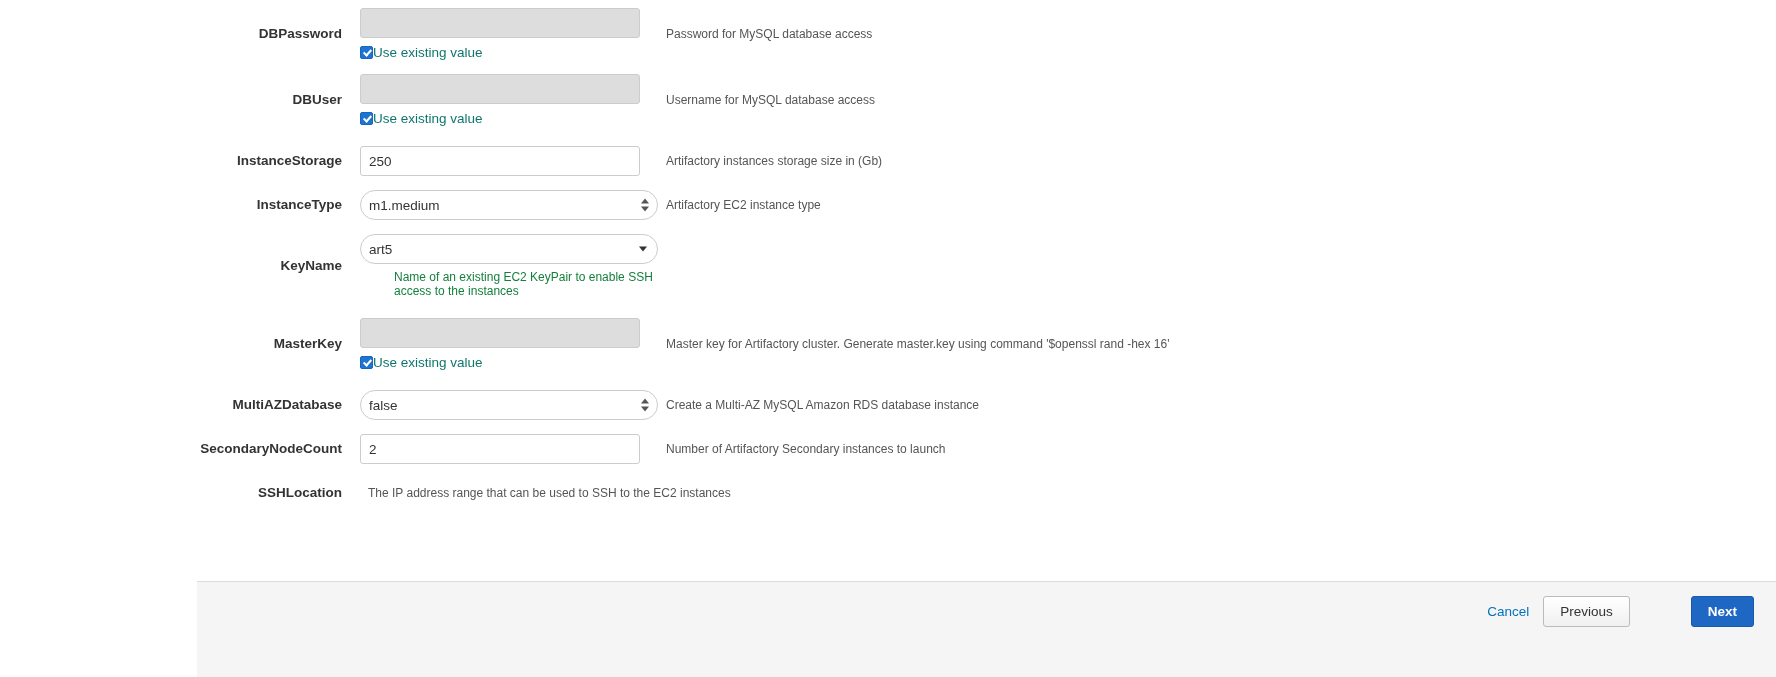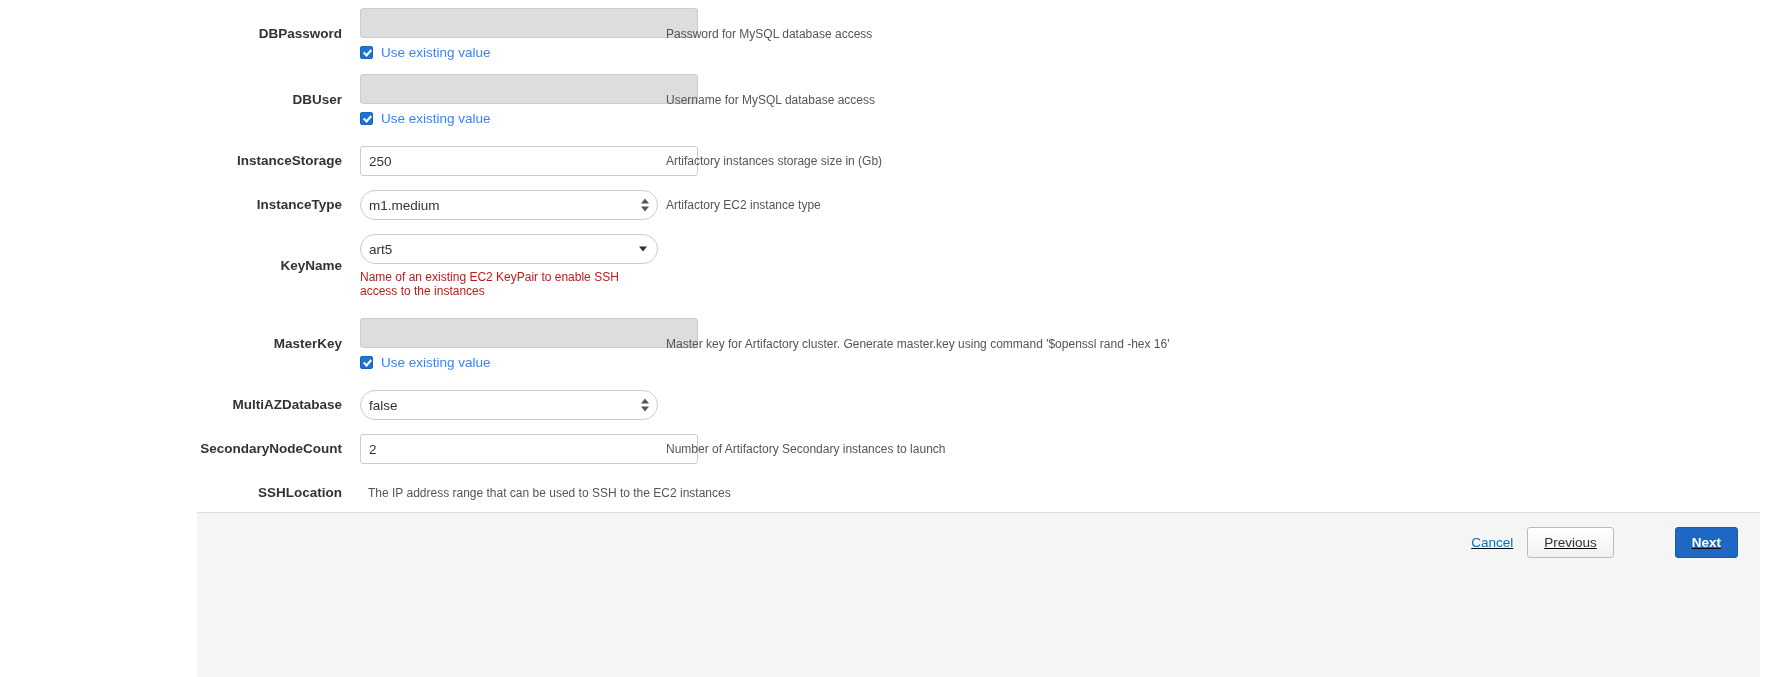--- a/index.html
+++ b/index.html
@@ -38,21 +38,21 @@
     box-sizing: border-box;
   }
   .desc-col {
     font-size: 12px;
     color: #555555;
     line-height: 30px;
     padding-left: 8px;
     white-space: nowrap;
   }
   input.text-field {
-    width: 338px;
+    width: 280px;
     height: 30px;
     box-sizing: border-box;
     border: 1px solid #cccccc;
     border-radius: 3px;
     padding: 0 8px;
     font-size: 13.5px;
     color: #333333;
     font-family: "Liberation Sans", sans-serif;
     background: #ffffff;
     outline: none;
@@ -137,38 +137,37 @@
     left: 3.5px;
     top: 1px;
     width: 3px;
     height: 6px;
     border: solid #ffffff;
     border-width: 0 2px 2px 0;
     transform: rotate(42deg);
   }
   .cb-label {
     font-size: 13.5px;
-    color: #3b82f6;
-    margin-left: 8px;
+    color: #0f766e;
   }
   .helper-below {
     font-size: 12px;
-    color: #b91c1c;
+    color: #15803d;
     margin-top: 6px;
+    margin-left: 34px;
   }
   .footer {
     position: absolute;
     left: 197px;
-    right: 16px;
+    right: 0;
     bottom: 0;
-    height: 165px;
+    height: 96px;
     background: #f5f5f5;
     border-top: 1px solid #dddddd;
     box-sizing: border-box;
-    text-decoration: underline;
   }
   .footer-inner {
     display: flex;
     align-items: center;
     justify-content: flex-end;
     padding: 14px 22px 0 0;
     gap: 14px;
   }
   .link-cancel {
     color: #0073bb;
@@ -299,20 +298,21 @@
         <div class="select-wrap">
           <select class="native-select">
             <option>false</option>
           </select>
           <span class="spin-arrows">
             <span class="up"></span>
               <span class="down"></span>
           </span>
         </div>
       </div>
+      <div class="desc-col">Create a Multi-AZ MySQL Amazon RDS database instance</div>
     </div>
 
     <div class="spacer-14"></div>
 
     <div class="row">
       <div class="label-col">SecondaryNodeCount</div>
       <div class="field-col">
         <input class="text-field" type="text" value="2" style="">
       </div>
       <div class="desc-col">Number of Artifactory Secondary instances to launch</div>

